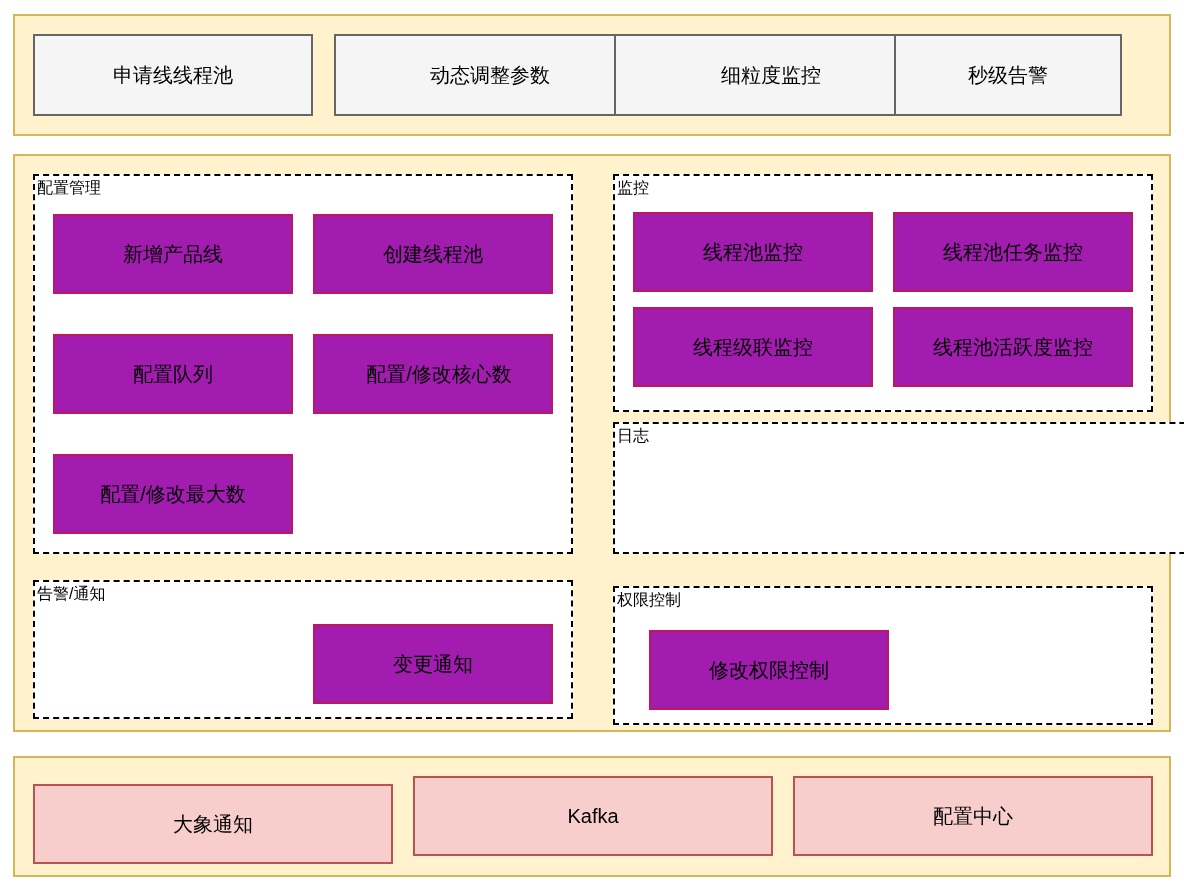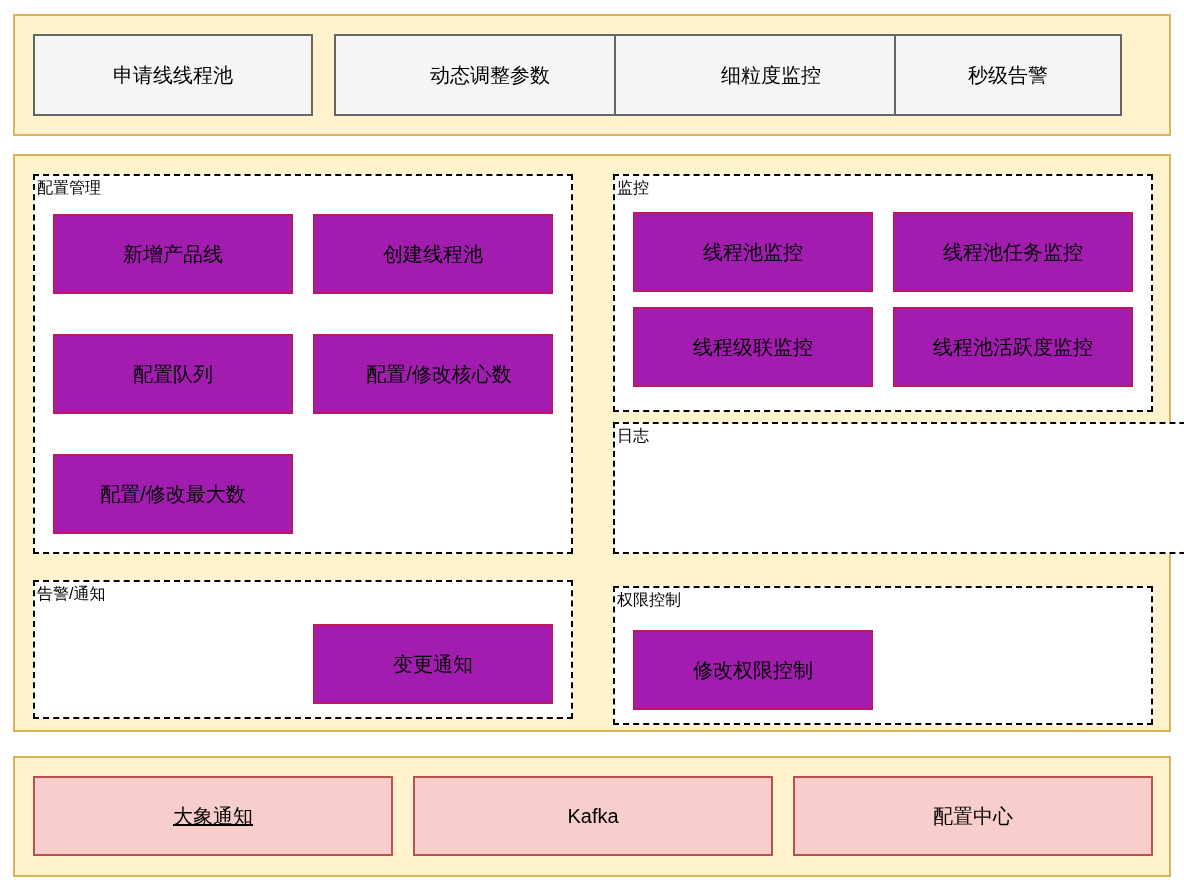--- a/index.html
+++ b/index.html
@@ -100,24 +100,24 @@
       <div class="box module" style="left:18px; top:131px;">线程级联监控</div>
       <div class="box module" style="left:278px; top:131px;">线程池活跃度监控</div>
     </div>
 
     <div class="section" style="left:598px; top:266px; width:632px; height:132px;">
       <div class="section-title">日志</div>
     </div>
 
     <div class="section" style="left:598px; top:417px; width:540px; height:139px;margin-top:13px;">
       <div class="section-title">权限控制</div>
-      <div class="box module" style="left:18px; top:42px;">修改权限控制</div>
+      <div class="box module" style="left:34px; top:42px;">修改权限控制</div>
     </div>
 
   </div>
 
   <div class="band" style="top:756px; height:117px;">
-    <div class="box infra" style="left:18px; top:18px;text-decoration:underline;">大象通知</div>
+    <div class="box infra" style="left:18px; top:26px;">大象通知</div>
     <div class="box infra" style="left:398px; top:18px;">Kafka</div>
     <div class="box infra" style="left:778px; top:18px;">配置中心</div>
   </div>
 
 </div>
 
 </body></html>

